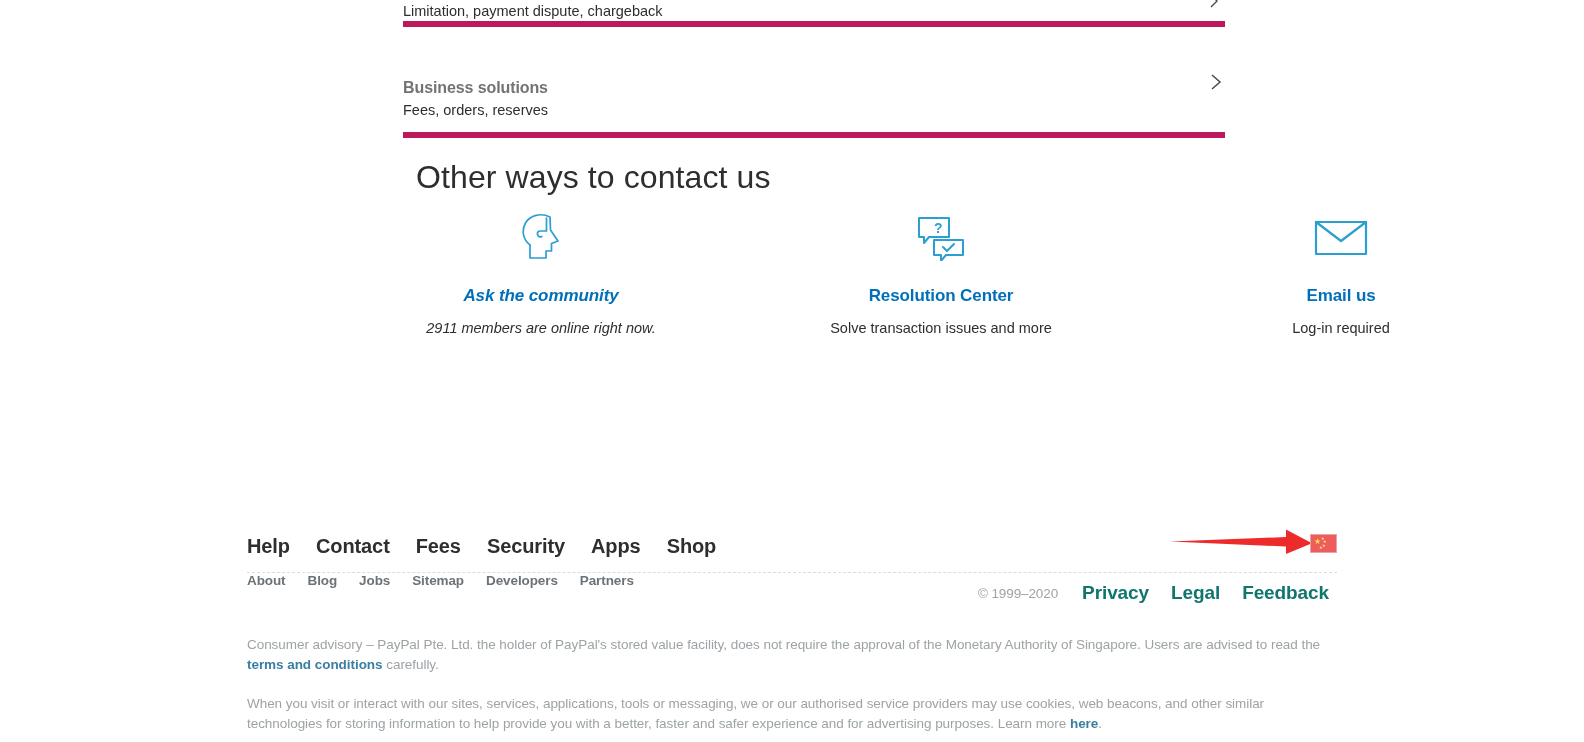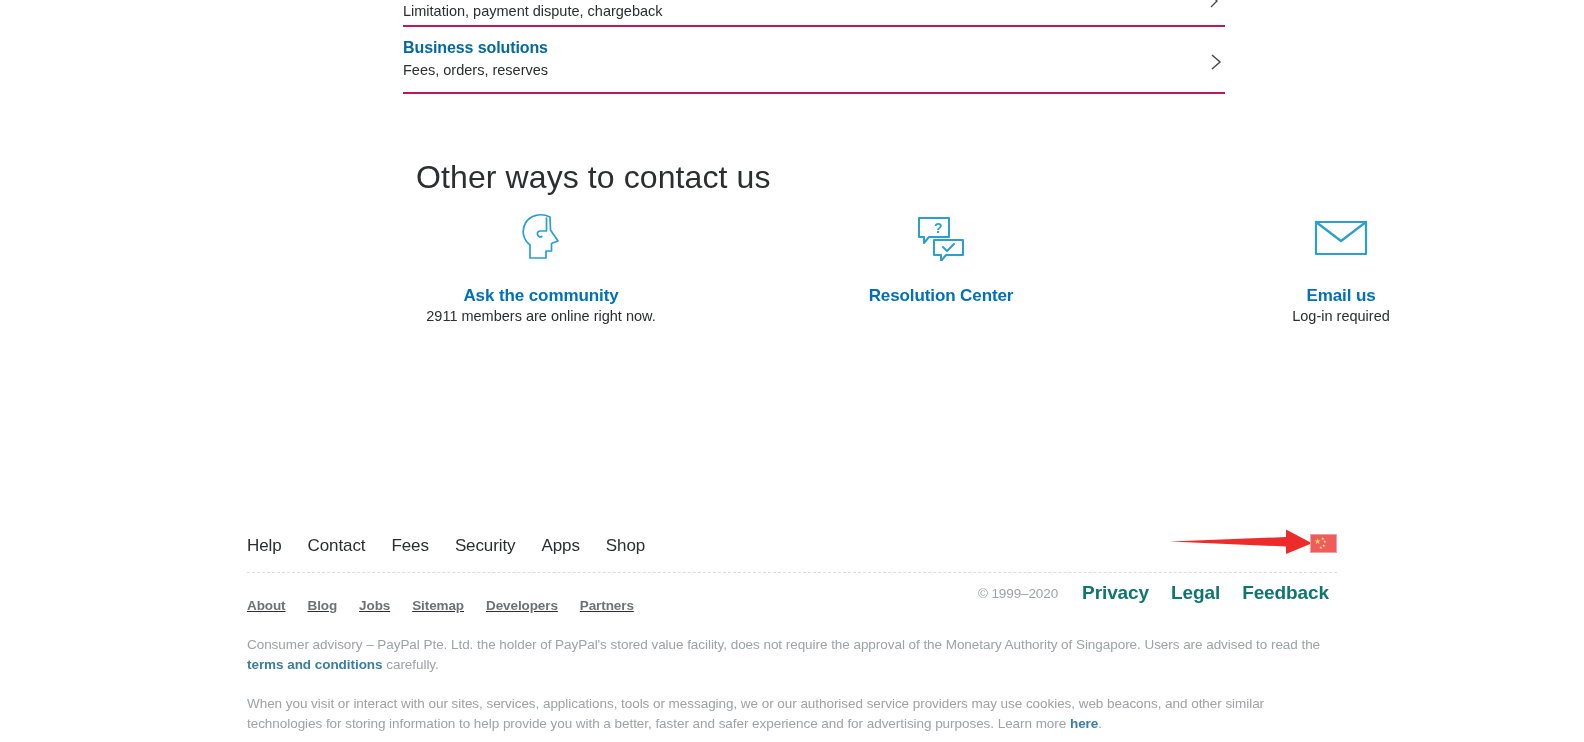--- a/index.html
+++ b/index.html
@@ -17,34 +17,35 @@
 
   
   .topics {
     position: absolute;
     left: 403px;
     top: 0;
     width: 822px;
   }
   .topic-row {
     position: relative;
-    border-bottom: 2px solid #be185d;
+    border-bottom: 6px solid #be185d;
     padding: 10px 40px 11px 0;
     cursor: pointer;
   }
   .topic-row.first {
     padding-top: 0;
     height: 27px;
   }
   .topic-title {
     font-size: 16px;
     font-weight: bold;
-    color: #0369a1;
+    color: #737373;
     line-height: 22px;
     letter-spacing: -0.1px;
+    margin-top: 40px;
   }
   .topic-sub {
     font-size: 14.5px;
     color: #2c2e2f;
     line-height: 22px;
     font-weight: 400;
   }
   .chev {
     position: absolute;
     right: 4px;
@@ -72,37 +73,38 @@
     left: 404px;
     top: 208px;
     width: 1322px;
     display: flex;
   }
   .ccard {
     width: 274px;
     text-align: center;
     cursor: pointer;
   }
-  .ccard.c1 { margin-left: 0; }
+  .ccard.c1 { margin-left: 0; font-style: italic; }
   .ccard.c2 { margin-left: 126px; }
   .ccard.c3 { margin-left: 126px; }
   .ccard-icon {
     height: 58px;
     display: flex;
     align-items: center;
     justify-content: center;
   }
   .ccard-title {
     margin-top: 20px;
     font-size: 17px;
     font-weight: bold;
     color: #0070ba;
     letter-spacing: -0.1px;
   }
   .ccard-desc {
+    margin-top: 12px;
     font-size: 14.5px;
     color: #2c2e2f;
     line-height: 20px;
   }
 
   
   .annot-arrow {
     position: absolute;
     left: 1168px;
     top: 525px;
@@ -123,22 +125,22 @@
     margin: 0 auto;
     width: 1090px;
   }
   .f-row1 {
     position: relative;
     height: 52px;
     display: flex;
     align-items: center;
   }
   .f-row1 a {
-    font-size: 17px;
-    font-weight: normal;
+    font-size: 20px;
+    font-weight: bold;
     color: #2c2e2f;
     text-decoration: none;
     margin-right: 26px;
     letter-spacing: -0.1px;
   }
   .flag {
     position: absolute;
     right: 0;
     top: 14px;
     width: 27px;
@@ -168,22 +170,21 @@
   .f-divider {
     border: 0;
     border-top: 1px dashed #dcdcdc;
     margin: 0;
   }
 
   .f-row2 {
     position: relative;
     height: 40px;
     display: flex;
-    align-items: flex-end;
-    text-decoration: underline;
+    align-items: flex-start;
   }
   .f-row2 a.secondary {
     font-size: 13.5px;
     font-weight: bold;
     color: #6c7378;
     text-decoration: none;
     margin-right: 22px;
     letter-spacing: -0.1px;
   }
   .f-right {
@@ -274,20 +275,21 @@
       <svg width="56" height="48" viewBox="0 0 56 48">
         <g fill="none" stroke="#2a9fd0" stroke-width="2" stroke-linejoin="round" stroke-linecap="round">
           <path d="M6 5 H36 V24 H16 L11 30 L11 24 H6 Z"></path>
           <path d="M21 27 H50 V42 H33 L28 48 L28 42 H21 Z" fill="#ffffff"></path>
           <polyline points="30,34 34,38 41,31"></polyline>
         </g>
         <text x="21" y="20" font-family="'Liberation Sans', sans-serif" font-size="14" font-weight="bold" fill="#2a9fd0">?</text>
       </svg>
     </div>
     <div class="ccard-title">Resolution Center</div>
+    <div class="ccard-desc">Solve transaction issues and more</div>
   </div>
 
   <div class="ccard c3">
     <div class="ccard-icon">
       <svg width="58" height="44" viewBox="0 0 58 44">
         <g fill="none" stroke="#2a9fd0" stroke-width="2.2" stroke-linejoin="round" stroke-linecap="round">
           <rect x="4" y="7" width="50" height="32"></rect>
           <polyline points="4,7 29,26 54,7"></polyline>
         </g>
       </svg>

